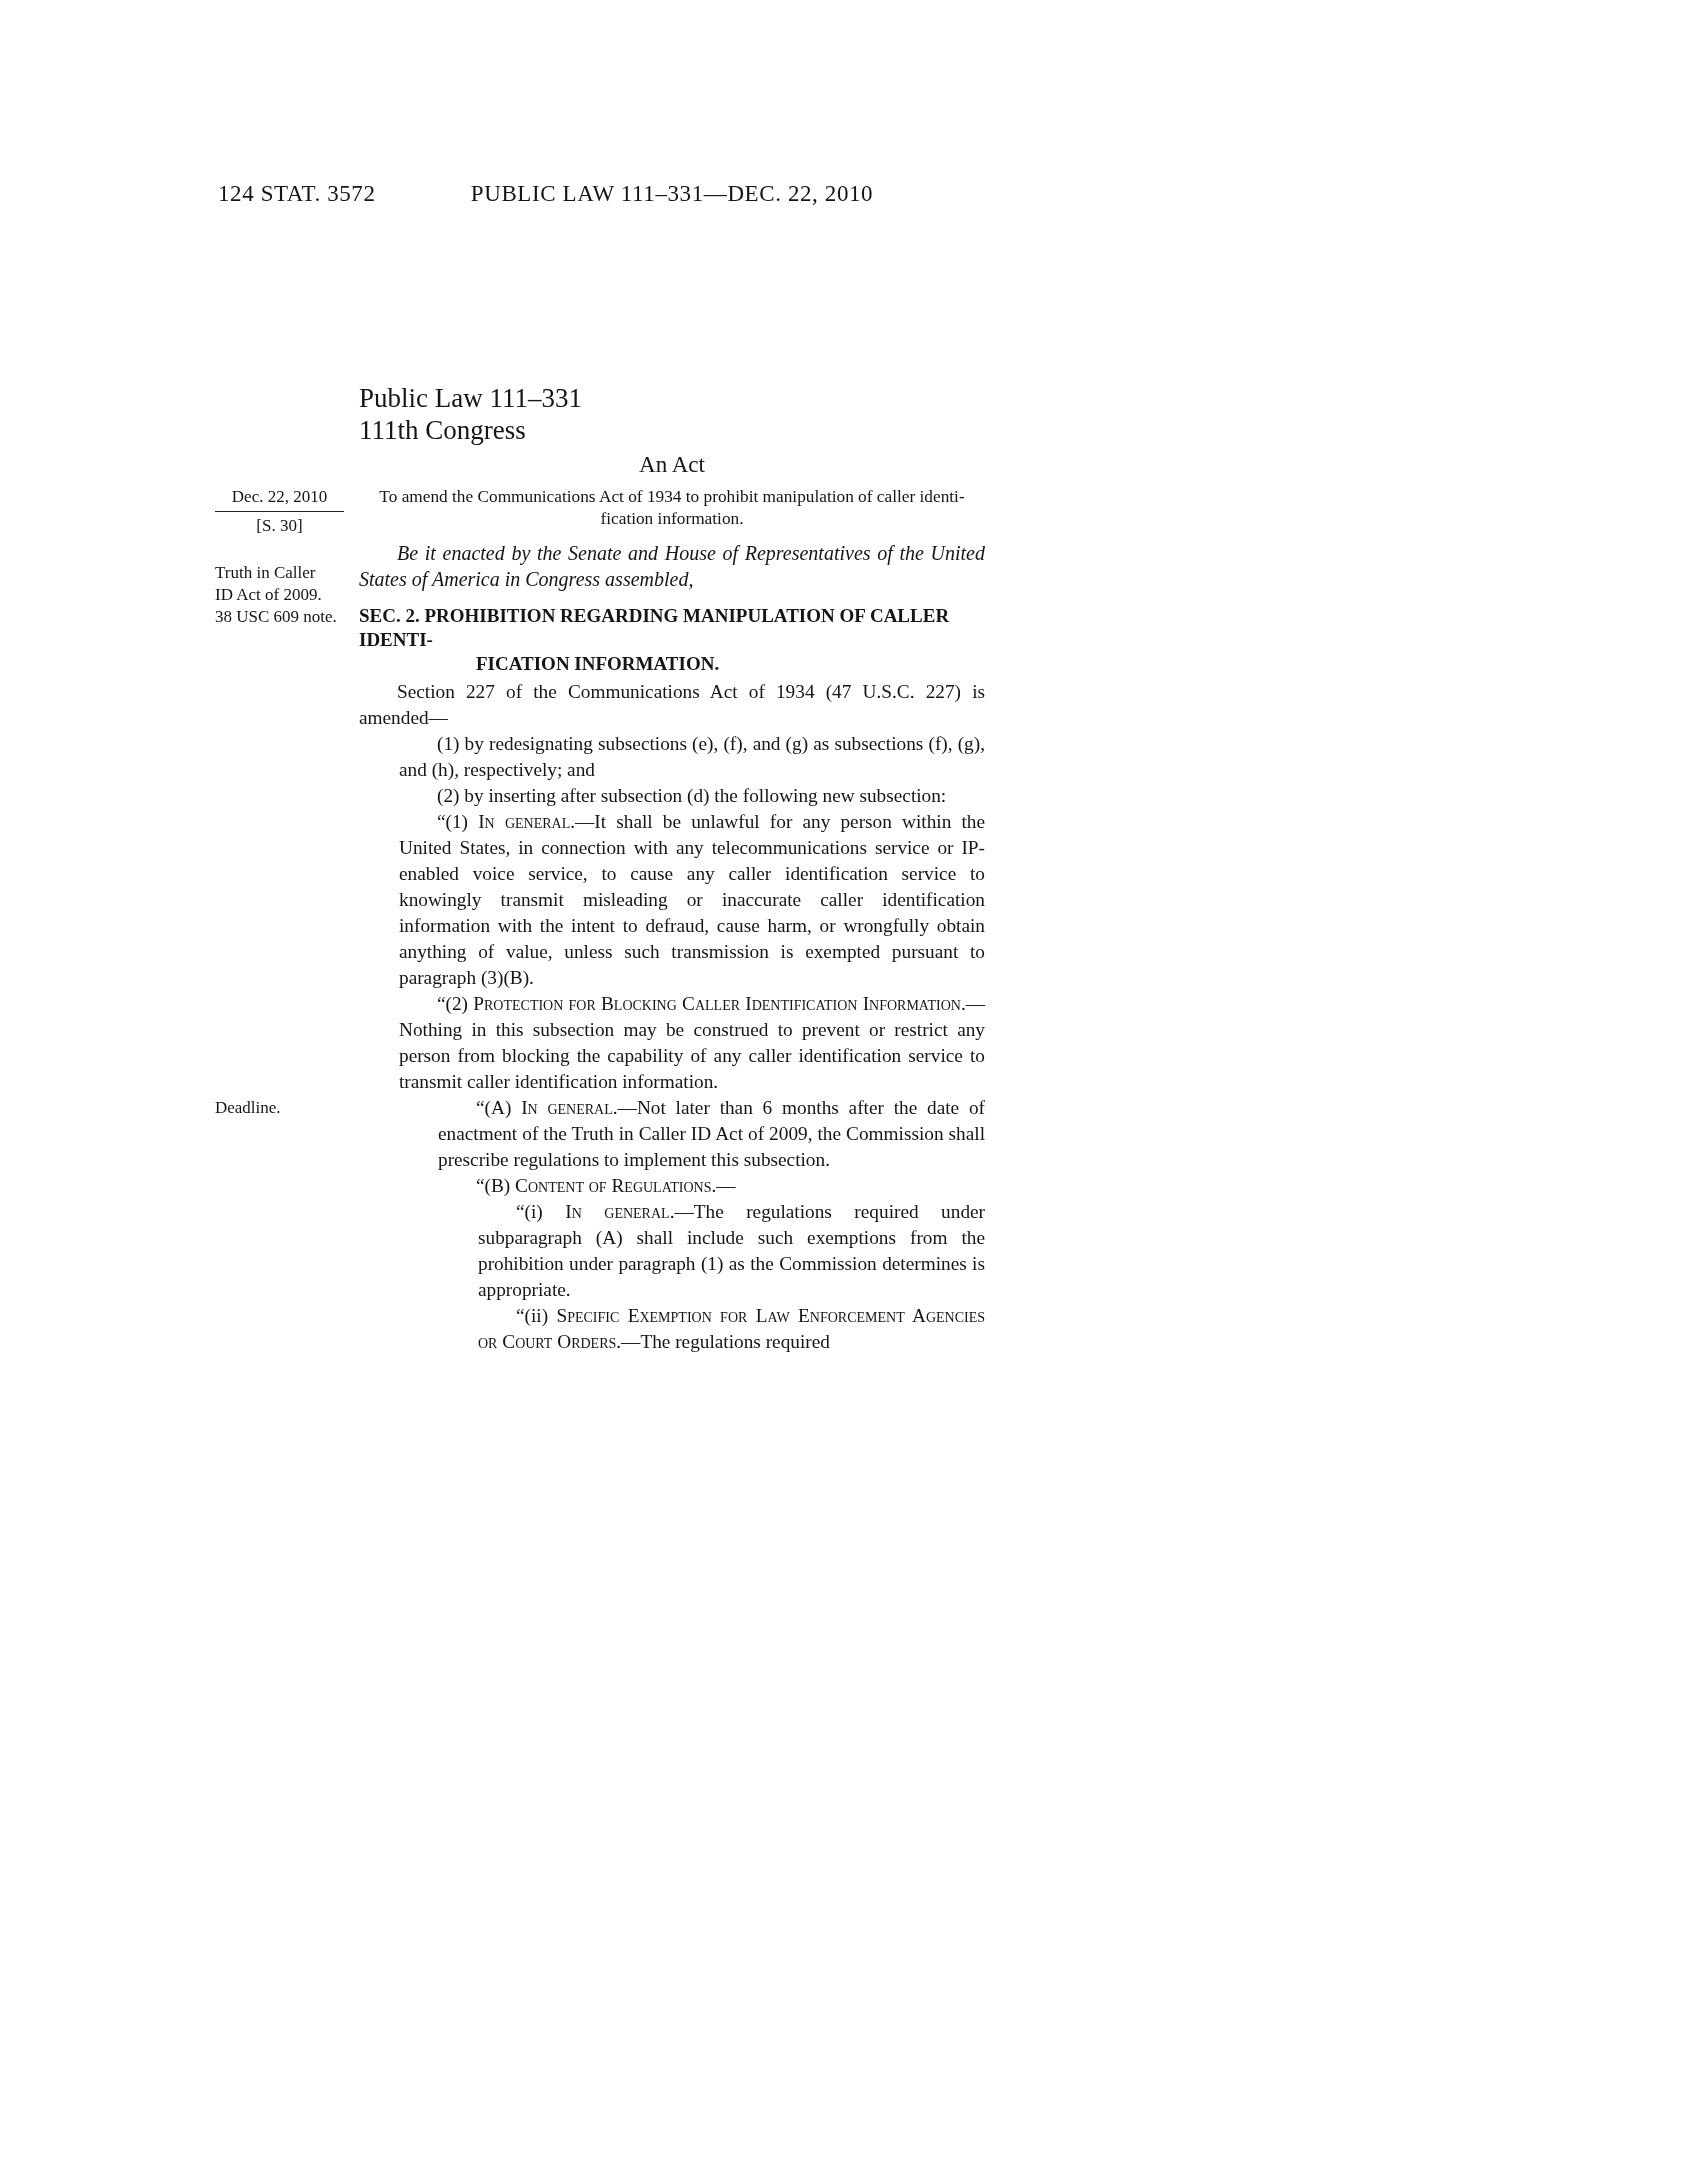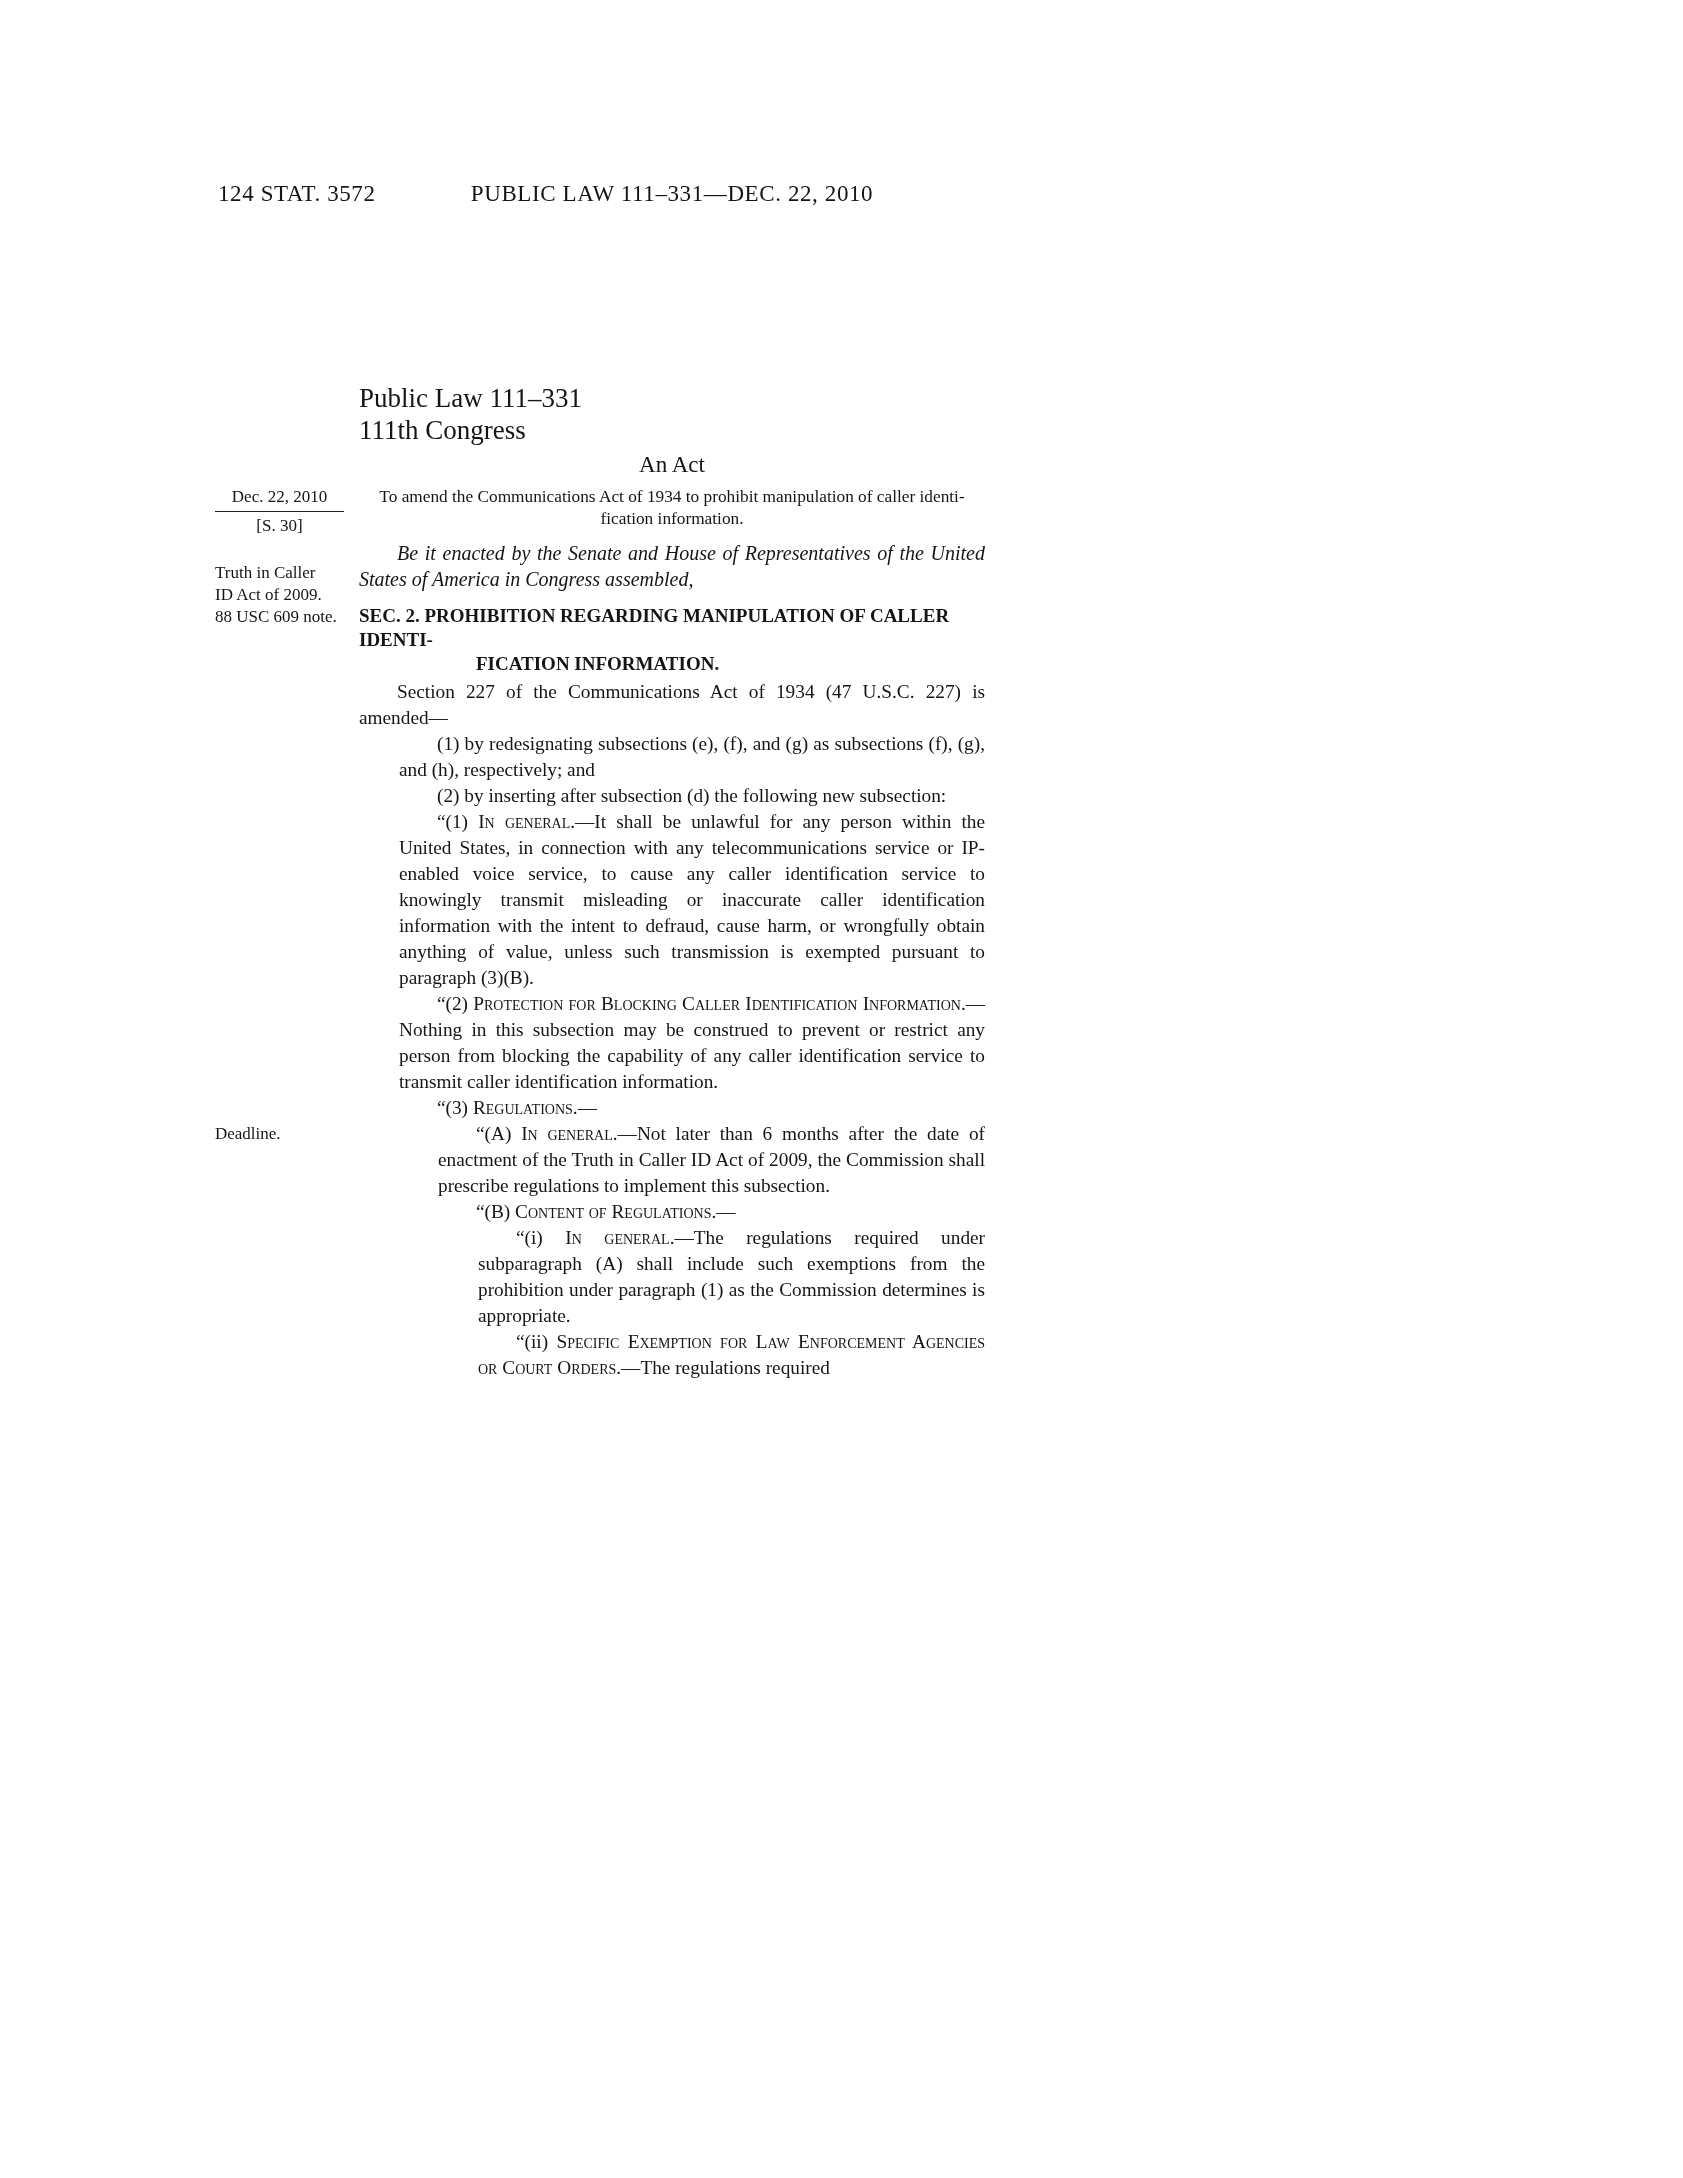--- a/index.html
+++ b/index.html
@@ -78,21 +78,21 @@
       <div>[S. 30]</div>
     </div>
     <span>To amend the Communications Act of 1934 to prohibit manipulation of caller identi-</span><br>
     <span>fication information.</span>
   </div>
 
   <div class="enacting">
     <div class="note act-note">
       <div>Truth in Caller</div>
       <div>ID Act of 2009.</div>
-      <div>88 USC 609 note.</div>
+      <div>38 USC 609 note.</div>
     </div>
     <span>Be it enacted by the Senate and House of Representatives of the United States of America in Congress assembled,</span>
   </div>
 
 
 
   <div class="sec-heading">
     <span>SEC. 2. PROHIBITION REGARDING MANIPULATION OF CALLER IDENTI-</span><br>
     <span class="cont">FICATION INFORMATION.</span>
   </div>
@@ -101,21 +101,20 @@
 
   <div class="body lv1 fi">(1) by redesignating subsections (e), (f), and (g) as subsections (f), (g), and (h), respectively; and</div>
 
   <div class="body lv1 fi">(2) by inserting after subsection (d) the following new subsection:</div>
 
 
   <div class="body lv1 fi"><span>“(1) </span><span class="sc">In general</span><span>.—It shall be unlawful for any person within the United States, in connection with any telecommunications service or IP-enabled voice service, to cause any caller identification service to knowingly transmit misleading or inaccurate caller identification information with the intent to defraud, cause harm, or wrongfully obtain anything of value, unless such transmission is exempted pursuant to paragraph (3)(B).</span></div>
 
   <div class="body lv1 fi"><span>“(2) </span><span class="sc">Protection for Blocking Caller Identification Information</span><span>.—Nothing in this subsection may be construed to prevent or restrict any person from blocking the capability of any caller identification service to transmit caller identification information.</span></div>
 
-  <div class="body lv1 fi"><span>“(3) </span><span class="sc">Regulations</span><span>.—</span></div>
 
   <div class="body lv2 fi">
     <div class="note deadline-note">Deadline.</div><span>“(A) </span><span class="sc">In general</span><span>.—Not later than 6 months after the date of enactment of the Truth in Caller ID Act of 2009, the Commission shall prescribe regulations to implement this subsection.</span></div>
 
   <div class="body lv2 fi"><span>“(B) </span><span class="sc">Content of Regulations</span><span>.—</span></div>
 
   <div class="body lv3 fi"><span>“(i) </span><span class="sc">In general</span><span>.—The regulations required under subparagraph (A) shall include such exemptions from the prohibition under paragraph (1) as the Commission determines is appropriate.</span></div>
 
   <div class="body lv3 fi"><span>“(ii) </span><span class="sc">Specific Exemption for Law Enforcement Agencies or Court Orders</span><span>.—The regulations required</span></div>
 

